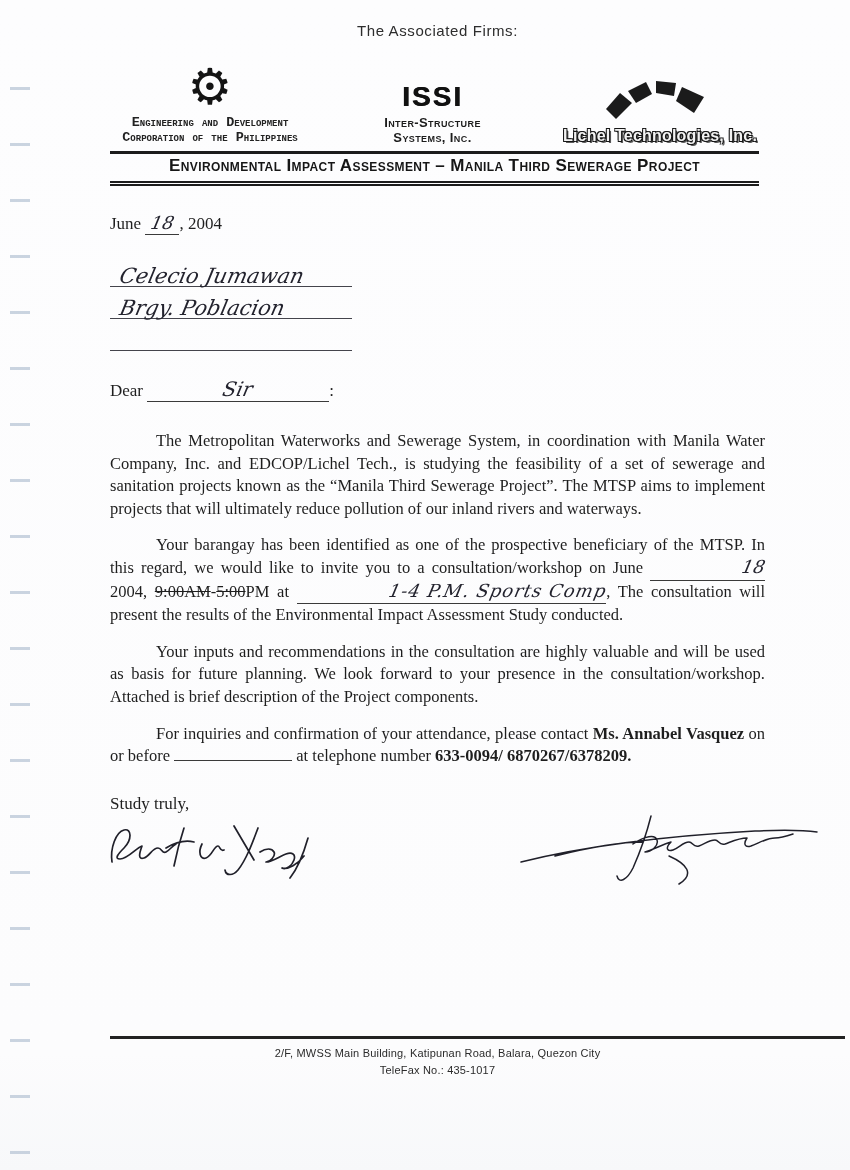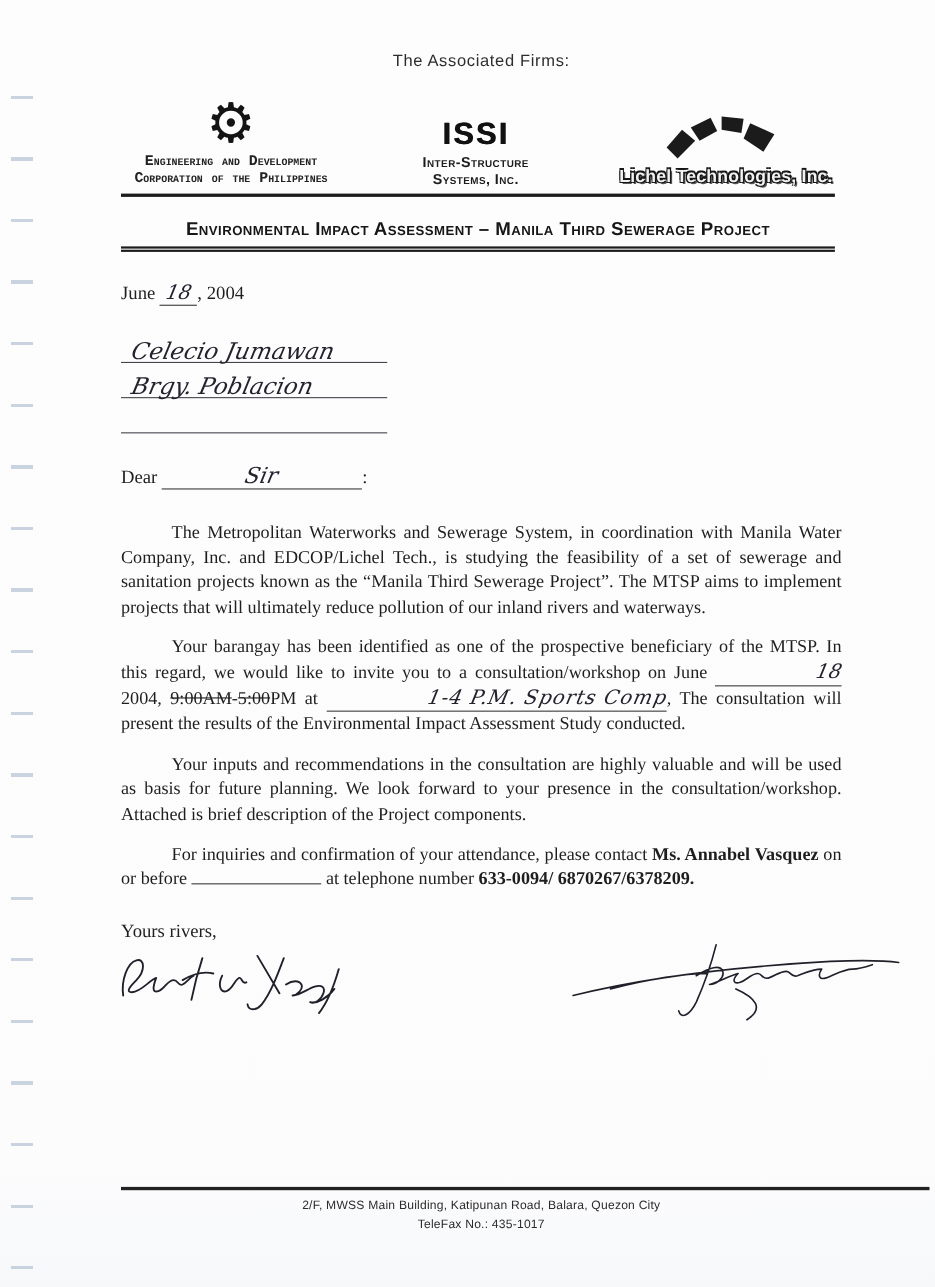--- a/index.html
+++ b/index.html
@@ -17,21 +17,21 @@
     position:absolute;left:10px;top:34px;width:20px;height:1120px;
     background:repeating-linear-gradient(to bottom,
       transparent 0px, transparent 53px,
       #b9c6d6 53px, #b9c6d6 56px);
     opacity:.75;
   }
   .content{position:relative;padding:0 85px 0 110px;}
 
   
   .assoc-firms{
-    margin-top:47px;text-align:center;
+    margin-top:22px;text-align:center;
     font-family:"Liberation Sans", sans-serif;
     font-size:15px;letter-spacing:.6px;color:#2d2d2d;
   }
   .header-row{
     margin-top:10px;display:flex;align-items:flex-end;
     justify-content:space-between;height:96px;
   }
   .firm{display:flex;flex-direction:column;align-items:center;justify-content:flex-end;}
   .firm-edcop{width:200px;}
   .firm-lichel{width:210px;}
@@ -66,21 +66,21 @@
     font-family:"Liberation Sans", sans-serif;
     font-variant:small-caps;font-weight:bold;
     font-size:13px;line-height:15px;color:#1c1c1c;letter-spacing:.4px;
   }
 
   
   .banner{
     margin-top:6px;margin-right:6px;
     border-top:3px solid #1c1c1c;
     border-bottom:5px double #1c1c1c;
-    padding:20px 0 5px 0;
+    padding:2px 0 5px 0;
     text-align:center;
   }
   .banner-title{
     font-family:"Liberation Sans", sans-serif;
     font-variant:small-caps;font-weight:bold;
     font-size:17px;letter-spacing:.4px;color:#161616;
   }
 
   
   .date-line{margin-top:28px;font-size:17px;}
@@ -208,21 +208,21 @@
 
     <p class="body-par">Your inputs and recommendations in the consultation are highly valuable and will be used as basis for future planning. We look forward to your presence in the consultation/workshop. Attached is brief description of the Project components.</p>
 
     <p class="body-par"><span>For inquiries and confirmation of your attendance, please contact</span>
       <span class="bold">Ms. Annabel Vasquez</span>
       <span>on or before</span>
       <span class="blank blank-before"></span>
       <span>at telephone number</span>
       <span class="bold">633-0094/ 6870267/6378209.</span></p>
 
-    <div class="closing">Yours rivers,</div>
+    <div class="closing">Study truly,</div>
 
     <div class="sig-area">
       <svg class="rachel-sig scrawl" width="215" height="62" viewBox="0 0 215 62">
         <path stroke-width="1.7" d="M6,44 C4,30 10,14 18,12 C26,10 26,22 18,30 C12,36 8,41 14,41 C22,41 30,30 36,28 C33,36 32,42 38,40 C44,38 46,30 52,30 C56,30 56,36 60,34 C64,32 66,28 70,26 M78,10 C74,22 70,38 68,48 M60,30 C70,24 80,22 88,24 M96,26 C92,34 94,42 100,40 C106,38 108,28 112,28 C114,28 114,34 118,32"></path>
         <path stroke-width="1.7" d="M128,8 L148,42 M152,10 C146,26 140,42 132,52 C127,58 120,58 119,52 M154,34 C160,30 166,30 168,34 C170,38 164,44 160,44 C166,44 174,38 180,36 C186,34 190,36 188,42 C186,48 180,52 176,50 C182,52 192,46 198,38 M202,20 C198,34 192,50 184,60"></path>
       </svg>
 
 
       <svg class="recipient-sig scrawl" width="310" height="90" viewBox="0 0 310 90">
         <path stroke-width="1.5" d="M6,64 C70,48 150,38 240,33 C264,32 288,32 302,34 M40,58 C80,48 110,44 128,44 M136,18 C132,34 126,52 118,70 C112,82 104,86 102,78 M118,46 C130,38 140,36 142,42 C144,48 136,54 130,54 C138,52 148,46 156,44 C150,50 152,54 158,52 C164,50 168,44 174,44 C178,44 178,50 184,48 C190,46 194,42 200,42 C204,42 204,48 210,46 C218,43 224,40 232,40 C228,46 230,50 236,48 C244,45 252,40 260,40 C266,40 272,38 278,36 M154,58 C172,66 180,76 164,86"></path>

